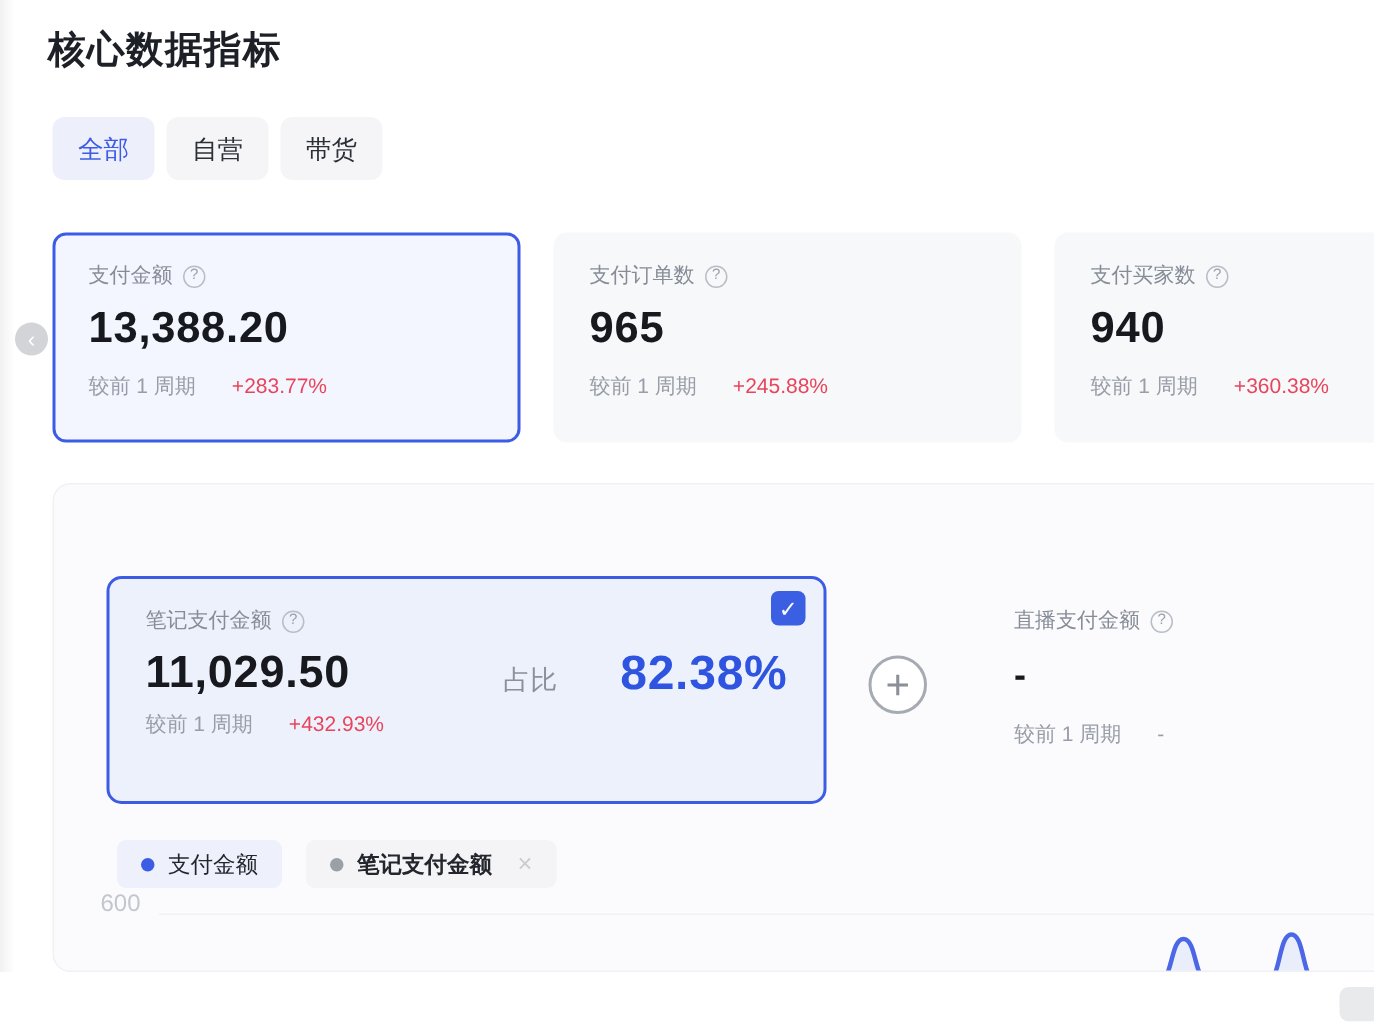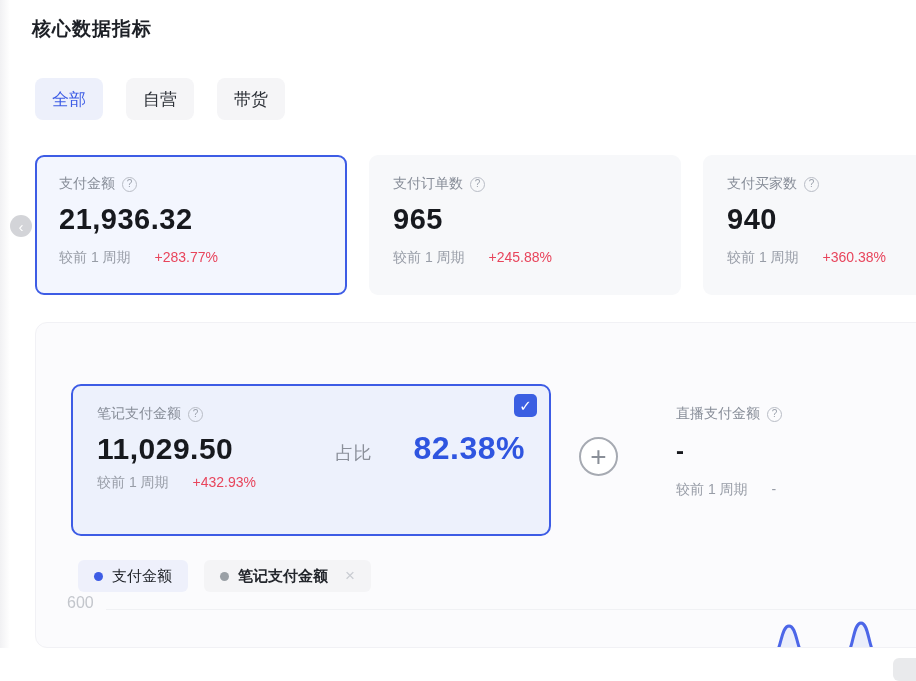--- a/index.html
+++ b/index.html
@@ -10,25 +10,25 @@
     position:relative;
     overflow:hidden;
     color:#17191e;
   }
   .edge-fade {
     position:absolute; left:0; top:0; width:10px; height:100%;
     background:linear-gradient(to right,#f1f1f3,#ffffff);
   }
   .heading {
     position:absolute; left:32px; top:16px;
-    font-size:19px; font-weight:bold; color:#1d2026;
+    font-size:25px; font-weight:bold; color:#1d2026;
     letter-spacing:1px;
   }
   
-  .tabs { position:absolute; left:35px; top:78px; display:flex; gap:23px; }
+  .tabs { position:absolute; left:35px; top:78px; display:flex; gap:8px; }
   .tab {
     height:42px; padding:0 17px; border-radius:8px;
     background:#f5f5f7; color:#2b2f36; font-size:17px;
     display:flex; align-items:center; cursor:pointer;
   }
   .tab.active { background:#edf0fb; color:#3d5ce5; }
   
   .prev-btn {
     position:absolute; left:10px; top:215px; width:22px; height:22px;
     border-radius:50%; background:#d3d4d8; color:#ffffff;
@@ -124,21 +124,21 @@
   <span>‹</span>
 </div>
 
 <div class="cards">
 
   <div class="mcard selected">
     <div class="mcard-title">
       <span>支付金额</span>
       <span class="qicon">?</span>
     </div>
-    <div class="mcard-value">21,936.32</div>
+    <div class="mcard-value">13,388.20</div>
     <div class="compare">
       <span>较前 1 周期</span><span class="delta">+283.77%</span>
     </div>
   </div>
 
   <div class="mcard">
     <div class="mcard-title">
       <span>支付订单数</span>
       <span class="qicon">?</span>
     </div>

